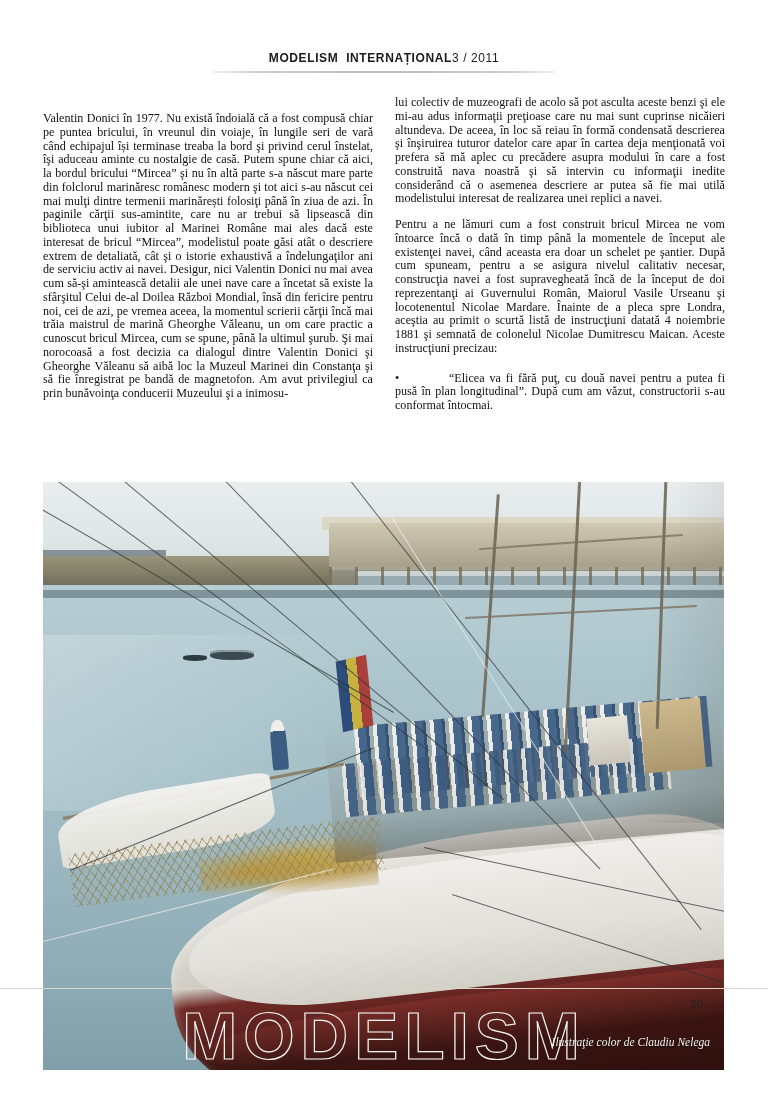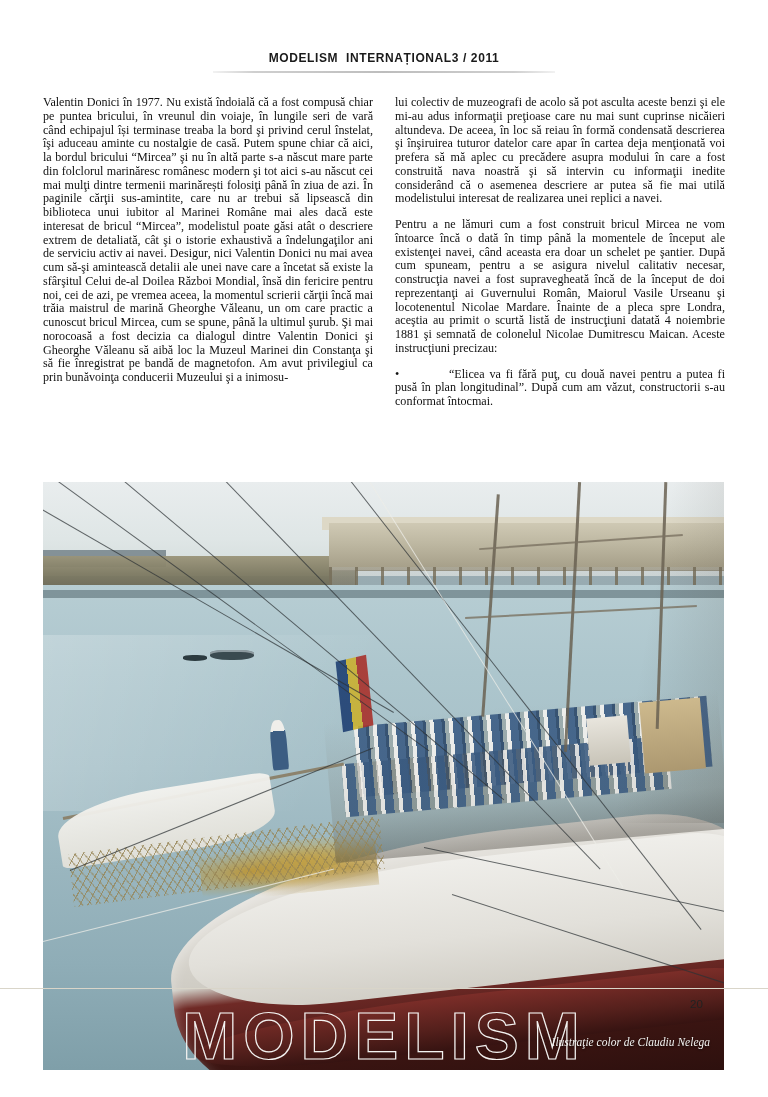--- a/index.html
+++ b/index.html
@@ -61,21 +61,21 @@
   }
   .col p {
     margin: 0 0 12px 0;
     font-size: 12.1px;
     line-height: 13.75px;
     text-align: justify;
     text-justify: inter-word;
     color: #111111;
     hyphens: manual;
   }
-  .col p:last-child { margin-bottom: 0; }
+  .col p:last-child { margin-bottom: 0; margin-top: 16px; }
 
   .bullet-para {
     position: relative;
     padding-left: 0;
   }
   .bullet-mark {
     display: inline-block;
     width: 54px;
     color: #111;
   }
@@ -383,21 +383,21 @@
     font-size: 11.5px;
     color: #222;
   }
 </style>
 </head>
 <body>
 
 <div class="page">
 
   <div class="masthead">
-    <span class="masthead-title">MODELISM  INTERNAȚIONAL</span><span class="masthead-title" style="font-weight:bold;">3 / 2011</span>
+    <span class="masthead-title">MODELISM  INTERNAȚIONAL</span><span class="masthead-title" style="font-weight:normal;">3 / 2011</span>
   </div>
   <div class="masthead-rule"></div>
 
   <div class="columns">
 
     <div class="col">
       <p>Valentin Donici în 1977. Nu există îndoială că a fost compusă chiar pe puntea bricului, în vreunul din voiaje, în lungile seri de vară când echipajul își terminase treaba la bord şi privind cerul înstelat, îşi aduceau aminte cu nostalgie de casă. Putem spune chiar că aici, la bordul bricului “Mircea” şi nu în altă parte s-a născut mare parte din folclorul marinăresc românesc modern şi tot aici s-au născut cei mai mulţi dintre termenii marinărești folosiţi până în ziua de azi. În paginile cărţii sus-amintite, care nu ar trebui să lipsească din biblioteca unui iubitor al Marinei Române mai ales dacă este interesat de bricul “Mircea”, modelistul poate găsi atât o descriere extrem de detaliată, cât şi o istorie exhaustivă a îndelungaţilor ani de serviciu activ ai navei. Desigur, nici Valentin Donici nu mai avea cum să-şi amintească detalii ale unei nave care a încetat să existe la sfârşitul Celui de-al Doilea Război Mondial, însă din fericire pentru noi, cei de azi, pe vremea aceea, la momentul scrierii cărţii încă mai trăia maistrul de marină Gheorghe Văleanu, un om care practic a cunoscut bricul Mircea, cum se spune, până la ultimul şurub. Şi mai norocoasă a fost decizia ca dialogul dintre Valentin Donici şi Gheorghe Văleanu să aibă loc la Muzeul Marinei din Constanţa şi să fie înregistrat pe bandă de magnetofon. Am avut privilegiul ca prin bunăvoinţa conducerii Muzeului şi a inimosu-</p>
     </div>
 
     <div class="col">

